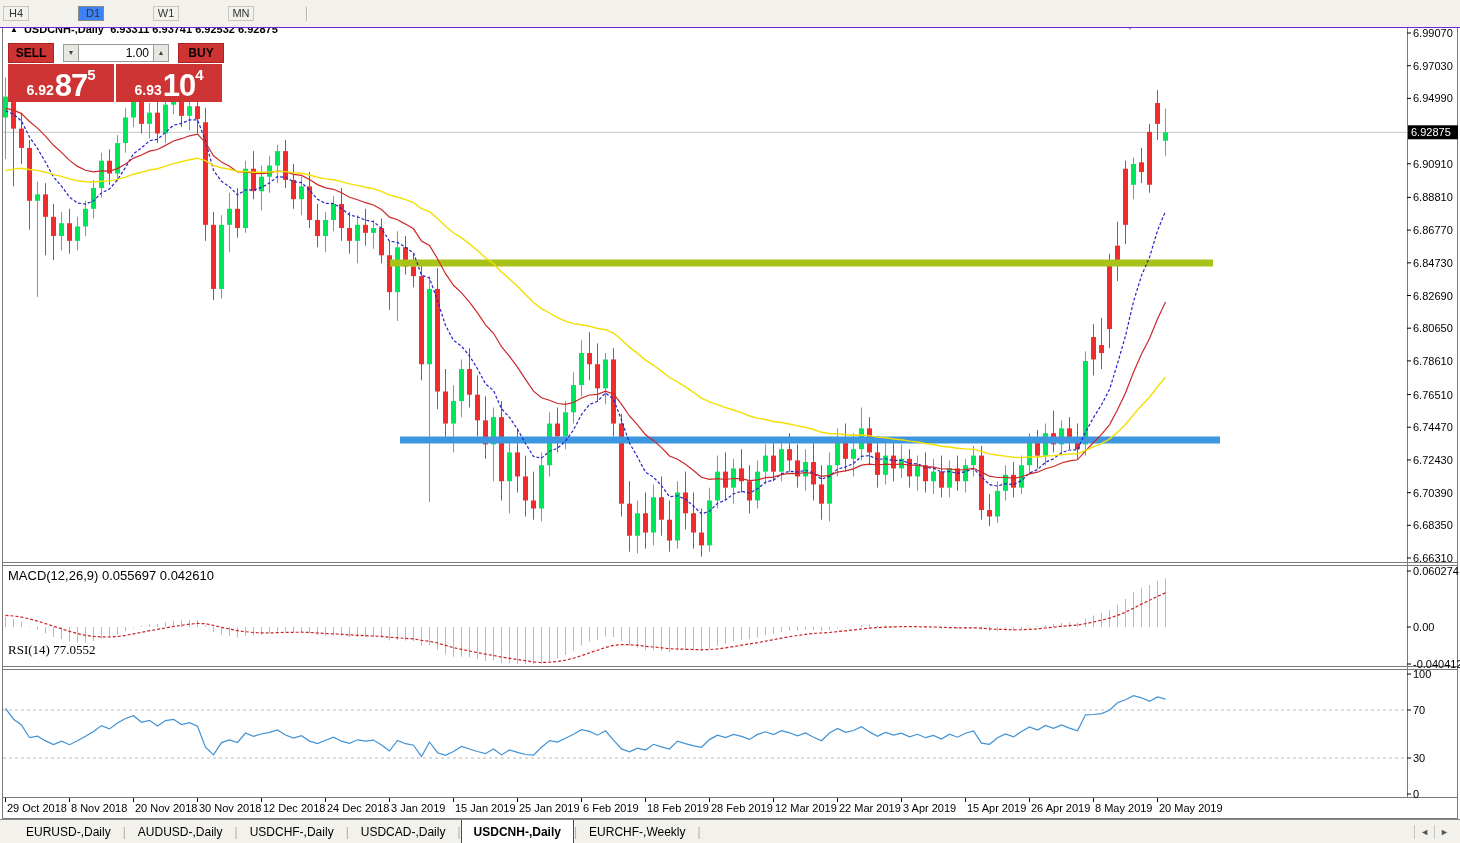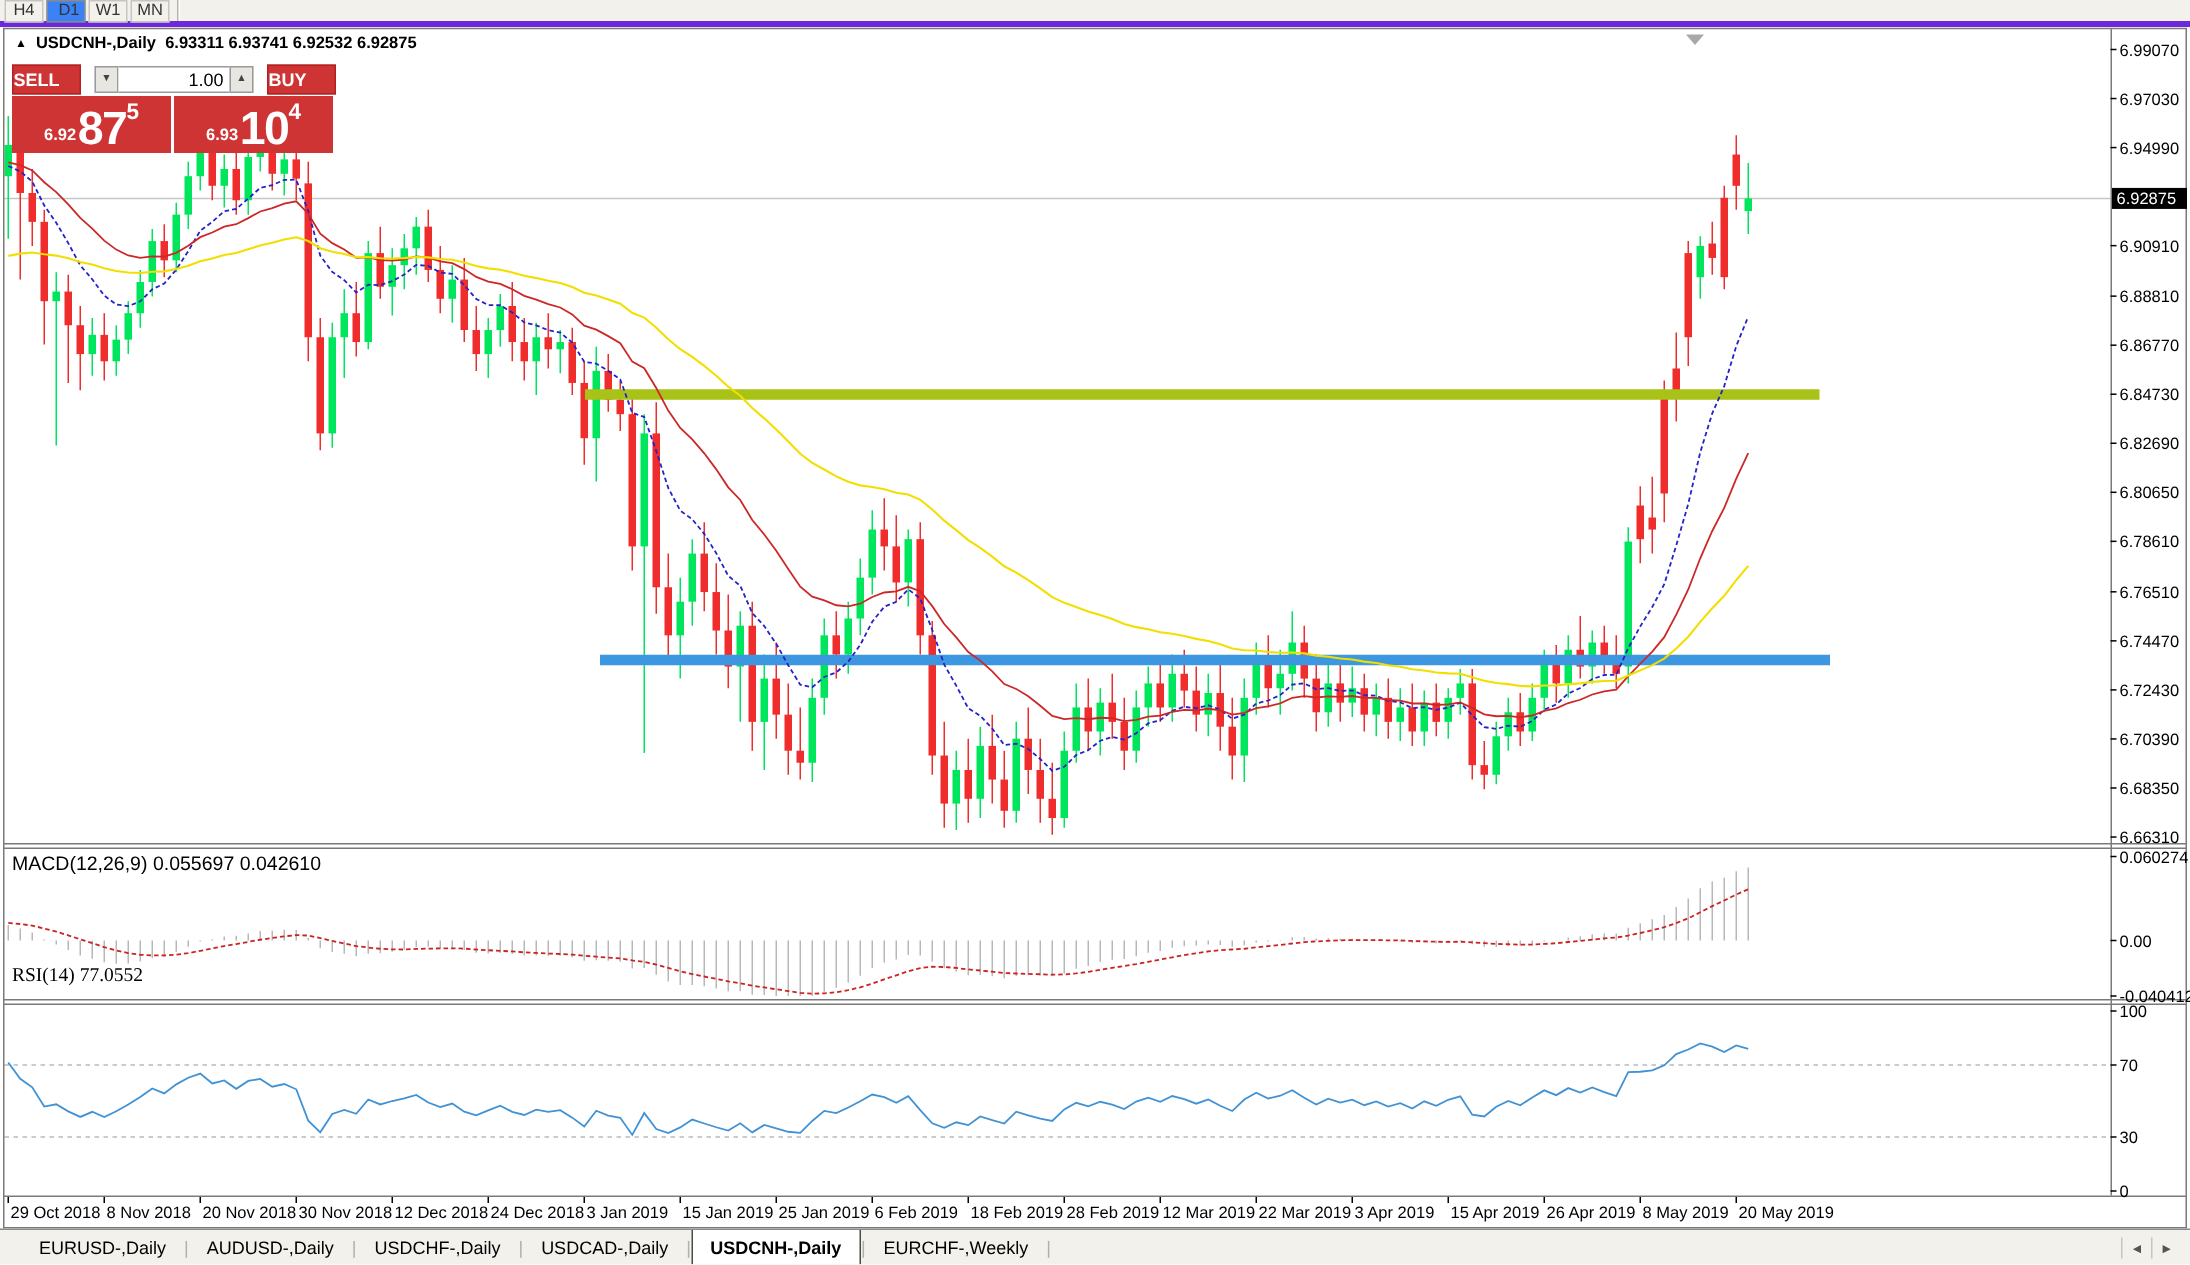--- a/index.html
+++ b/index.html
@@ -2,46 +2,46 @@
 <html><head>
 <meta charset="utf-8">
 <style>
   html,body{margin:0;padding:0;background:#fff;width:1460px;height:843px;overflow:hidden;
     font-family:"Liberation Sans",sans-serif;-webkit-font-smoothing:none;}
   #app{position:relative;width:1460px;height:843px;background:#fff;}
   #chart-svg{position:absolute;left:0;top:0;z-index:0;}
   #chart-svg text{font-family:"Liberation Sans",sans-serif;font-size:11px;fill:#000;}
 
   
-  #toolbar{position:absolute;left:0;top:0;width:1460px;height:18px;background:#f2f1ec;
-    border-bottom:4px solid #6d28d9;z-index:3;display:flex;align-items:center;padding-left:2px;box-sizing:border-box;}
+  #toolbar{position:absolute;left:0;top:0;width:1460px;height:28px;background:#f2f1ec;
+    border-bottom:1px solid #6d28d9;z-index:3;display:flex;align-items:center;padding-left:2px;box-sizing:border-box;gap:47px;}
   .tf-btn{height:15px;min-width:26px;margin:0 1px;padding:0 3px;font-size:11px;line-height:13px;color:#333;
     background:#f2f1ec;border:1px solid #c6c5c0;text-align:center;cursor:default;font-family:"Liberation Sans",sans-serif;}
   .tf-btn.active{background:#3b82f6;border:1px solid #8a8a8a;text-align:right;}
   .tf-sep{width:1px;height:14px;background:#b5b4af;border-right:1px solid #fff;margin:0 4px;}
 
   
   #chart-title{position:absolute;left:10px;top:23px;z-index:2;font-size:11px;font-weight:bold;color:#000;white-space:pre;text-align:center;}
   #chart-title .arrow{font-size:8px;vertical-align:1px;margin-right:6px;}
 
   
   #trade-panel{position:absolute;left:8px;top:42px;width:216px;z-index:2;}
   .tp-row1{display:flex;align-items:center;height:21px;}
-  .tp-btn{width:46px;height:20px;background:#ce3434;color:#ffffff;border:1px solid #b02222;
-    font-size:12px;font-weight:bold;font-family:"Liberation Sans",sans-serif;line-height:18px;text-align:left;padding:0;}
+  .tp-btn{width:46px;height:20px;background:#ce3434;color:#000000;border:1px solid #b02222;
+    font-size:12px;font-weight:bold;font-family:"Liberation Sans",sans-serif;line-height:18px;text-align:center;padding:0;}
   .tp-vol{display:flex;align-items:center;flex:1;justify-content:center;}
   .tp-spin{width:16px;height:18px;background:#e8e6e1;border:1px solid #9a9a9a;font-size:7px;color:#444;
     padding:0;line-height:16px;text-align:center;}
   .tp-input{width:66px;height:16px;border:1px solid #9a9a9a;border-left:none;border-right:none;
     font-size:12px;text-align:right;padding:0 4px;font-family:"Liberation Sans",sans-serif;}
   .tp-row2{display:flex;margin-top:1px;}
   .tp-quote{width:106px;height:38px;background:#ce3434;color:#fff;display:flex;align-items:flex-end;
     justify-content:center;padding-bottom:1px;box-sizing:border-box;}
   .tp-quote:first-child{margin-right:2px;}
-  .tp-small{font-size:11px;font-weight:bold;line-height:22px;margin-right:1px;text-align:center;}
+  .tp-small{font-size:14px;font-weight:bold;line-height:22px;margin-right:1px;text-align:center;}
   .tp-big{font-size:31px;font-weight:bold;line-height:30px;letter-spacing:-1px;}
   .tp-sup{font-size:15px;font-weight:bold;line-height:15px;align-self:flex-start;margin-top:3px;}
 
   
   .ind-label{position:absolute;left:8px;z-index:2;font-size:13px;color:#000;white-space:pre;}
   #macd-label{top:568px;}
   #rsi-label{top:642px;font-family:Liberation Serif, serif;}
 
   
   #scroll-marker{position:absolute;left:1124px;top:23px;width:0;height:0;z-index:2;

